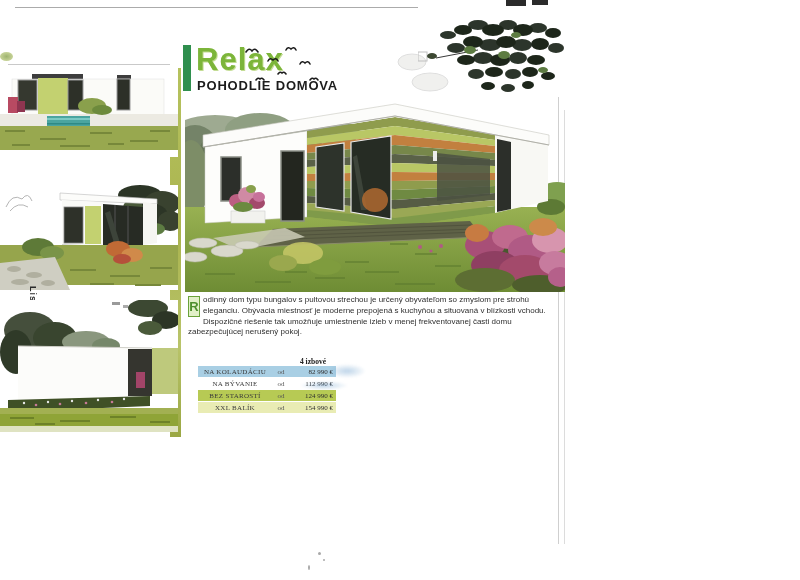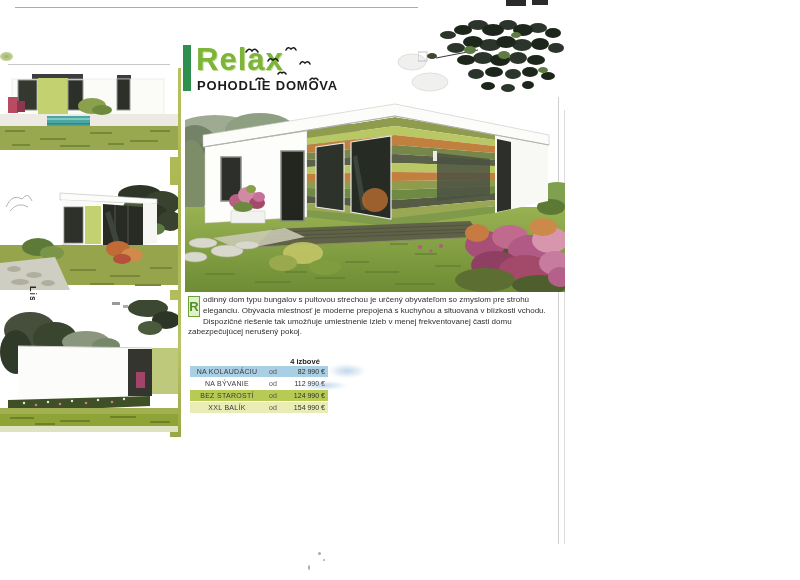--- a/index.html
+++ b/index.html
@@ -29,21 +29,21 @@
                letter-spacing:1px;text-shadow:1px 1px 0 #c4dd95;}
   .brand-subtitle{left:197px;top:78px;font-size:13px;font-weight:600;color:#1c1c1c;letter-spacing:.8px;}
 
   
   .description{left:188px;top:295px;width:370px;font-size:8px;line-height:10.8px;color:#2e2e2e;}
   .drop-cap{float:left;width:10px;height:19px;margin:1px 3px 0 0;border:1px solid #6aa23a;
             background:#e2f0c8;color:#4e8f2e;font-size:13px;font-weight:bold;line-height:19px;
             text-align:center;}
 
   
-  .price-table{left:190px;top:356px;width:138px;font-size:7px;color:#333;}
+  .price-table{left:198px;top:356px;width:138px;font-size:7px;color:#333;font-family:Liberation Serif, serif;}
   .pt-header{height:10px;display:grid;grid-template-columns:74px 18px 46px;align-items:center;}
   .pt-header span{grid-column:3;text-align:center;font-weight:bold;font-size:7.5px;color:#222;}
   .pt-row{display:grid;grid-template-columns:74px 18px 46px;height:11px;margin-bottom:1px;align-items:center;}
   .pt-row:nth-of-type(2){background:#a9cfe4;}
   .pt-row:nth-of-type(3){background:#ffffff;}
   .pt-row:nth-of-type(4){background:#b7ca54;}
   .pt-row:nth-of-type(5){background:#e9ecb4;}
   .pt-label{text-align:center;letter-spacing:.3px;color:#3a3a3a;}
   .pt-od{text-align:center;color:#555;}
   .pt-price{text-align:right;padding-right:3px;color:#2f2f2f;}

